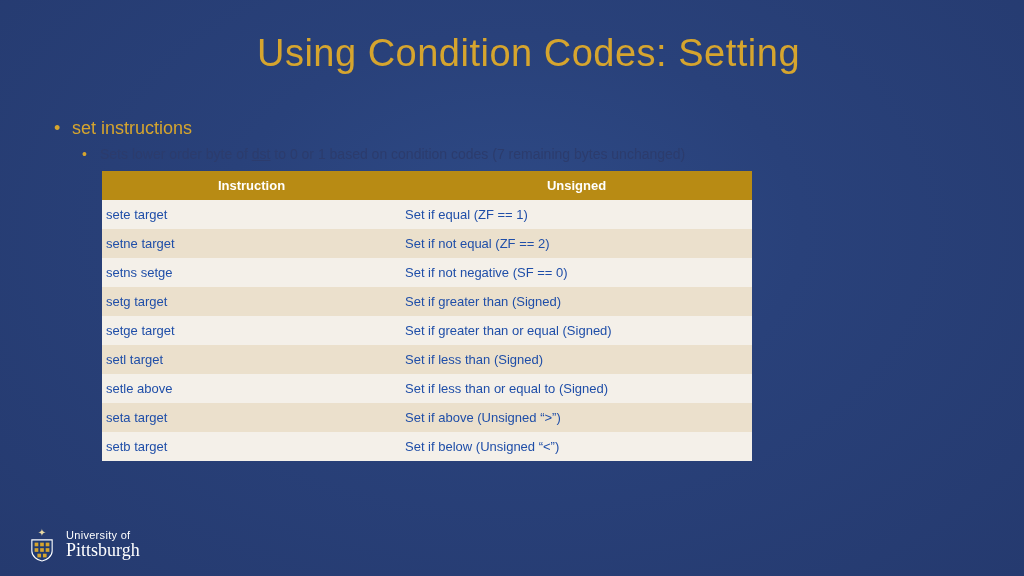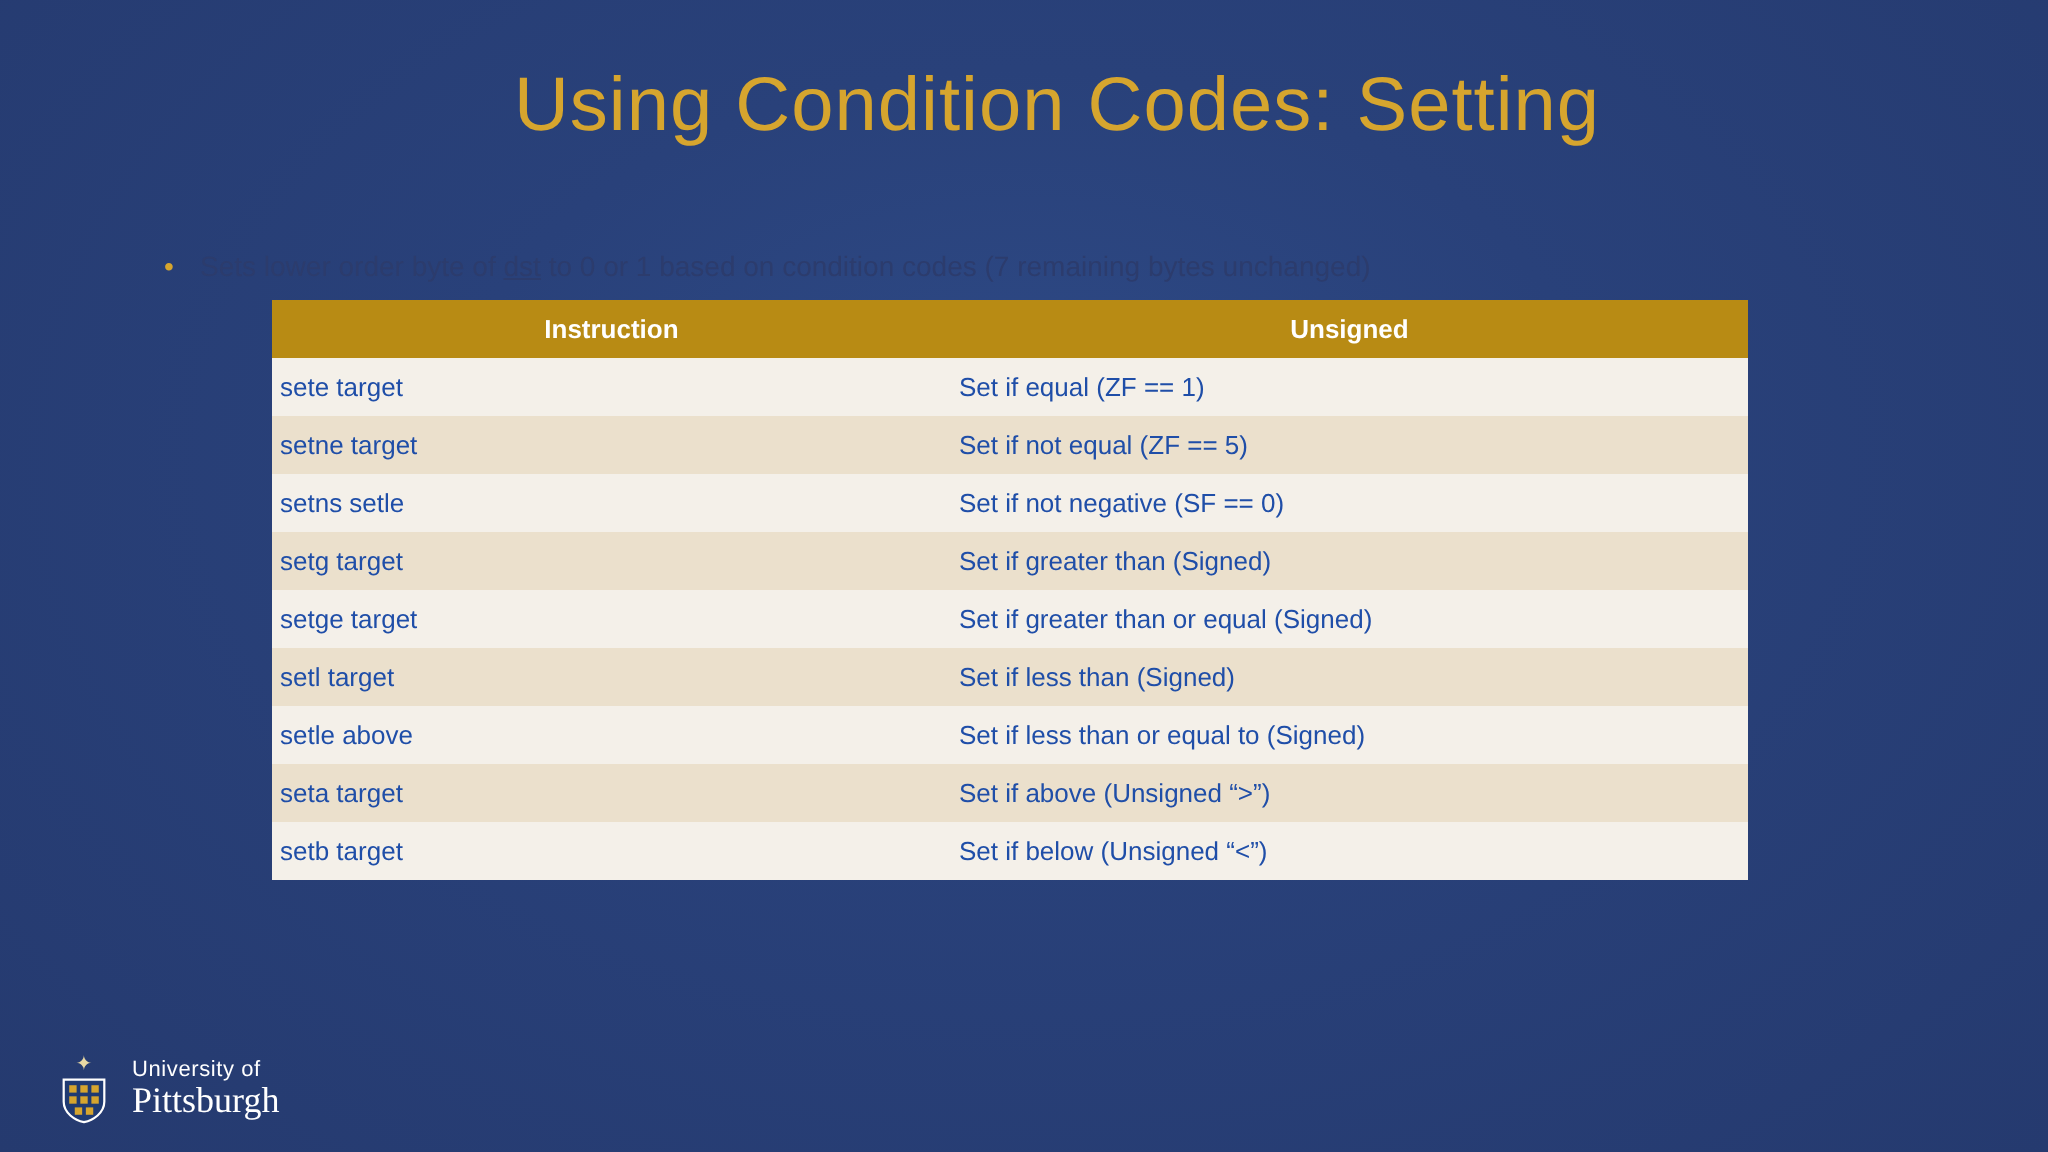--- a/index.html
+++ b/index.html
@@ -52,22 +52,22 @@
   .bullet2::before {
     content: "•";
     position: absolute;
     left: 0;
     top: 0;
     color: #d6a52e;
   }
   .bullet2 .dst { text-decoration: underline; }
   .table-wrap {
     margin-top: 8px;
-    margin-left: 82px;
-    width: 738px;
+    margin-left: 48px;
+    width: 650px;
   }
   table {
     width: 100%;
     border-collapse: collapse;
     font-family: Arial, sans-serif;
     font-size: 13px;
   }
   thead th {
     background: #b88b14;
     color: #ffffff;
@@ -110,43 +110,44 @@
   .footer-logo .text { display: flex; flex-direction: column; line-height: 1.05; }
   .footer-logo .uni  { font-size: 11px; font-weight: 300; letter-spacing: 0.3px; }
   .footer-logo .pitt { font-size: 18px; font-weight: 400; font-family: Georgia, "Times New Roman", serif; }
 </style>
 </head>
 <body>
 
 <div class="title">Using Condition Codes: Setting</div>
 
 <div class="content">
+  <div class="bullet1">set instructions</div>
   <div class="bullet2">
     <span>Sets lower order byte of </span><span class="dst">dst</span><span> to 0 or 1 based on condition codes (7 remaining bytes unchanged)</span>
   </div>
 
   <div class="table-wrap">
     <table>
       <thead>
         <tr>
           <th>Instruction</th>
           <th>Unsigned</th>
         </tr>
       </thead>
       <tbody id="tbody">
           <tr>
             <td>sete target</td>
             <td>Set if equal (ZF == 1)</td>
           </tr>
           <tr>
             <td>setne target</td>
-            <td>Set if not equal (ZF == 5)</td>
+            <td>Set if not equal (ZF == 2)</td>
           </tr>
           <tr>
-            <td>setns setle</td>
+            <td>setns setge</td>
             <td>Set if not negative (SF == 0)</td>
           </tr>
           <tr>
             <td>setg target</td>
             <td>Set if greater than (Signed)</td>
           </tr>
           <tr>
             <td>setge target</td>
             <td>Set if greater than or equal (Signed)</td>
           </tr>

